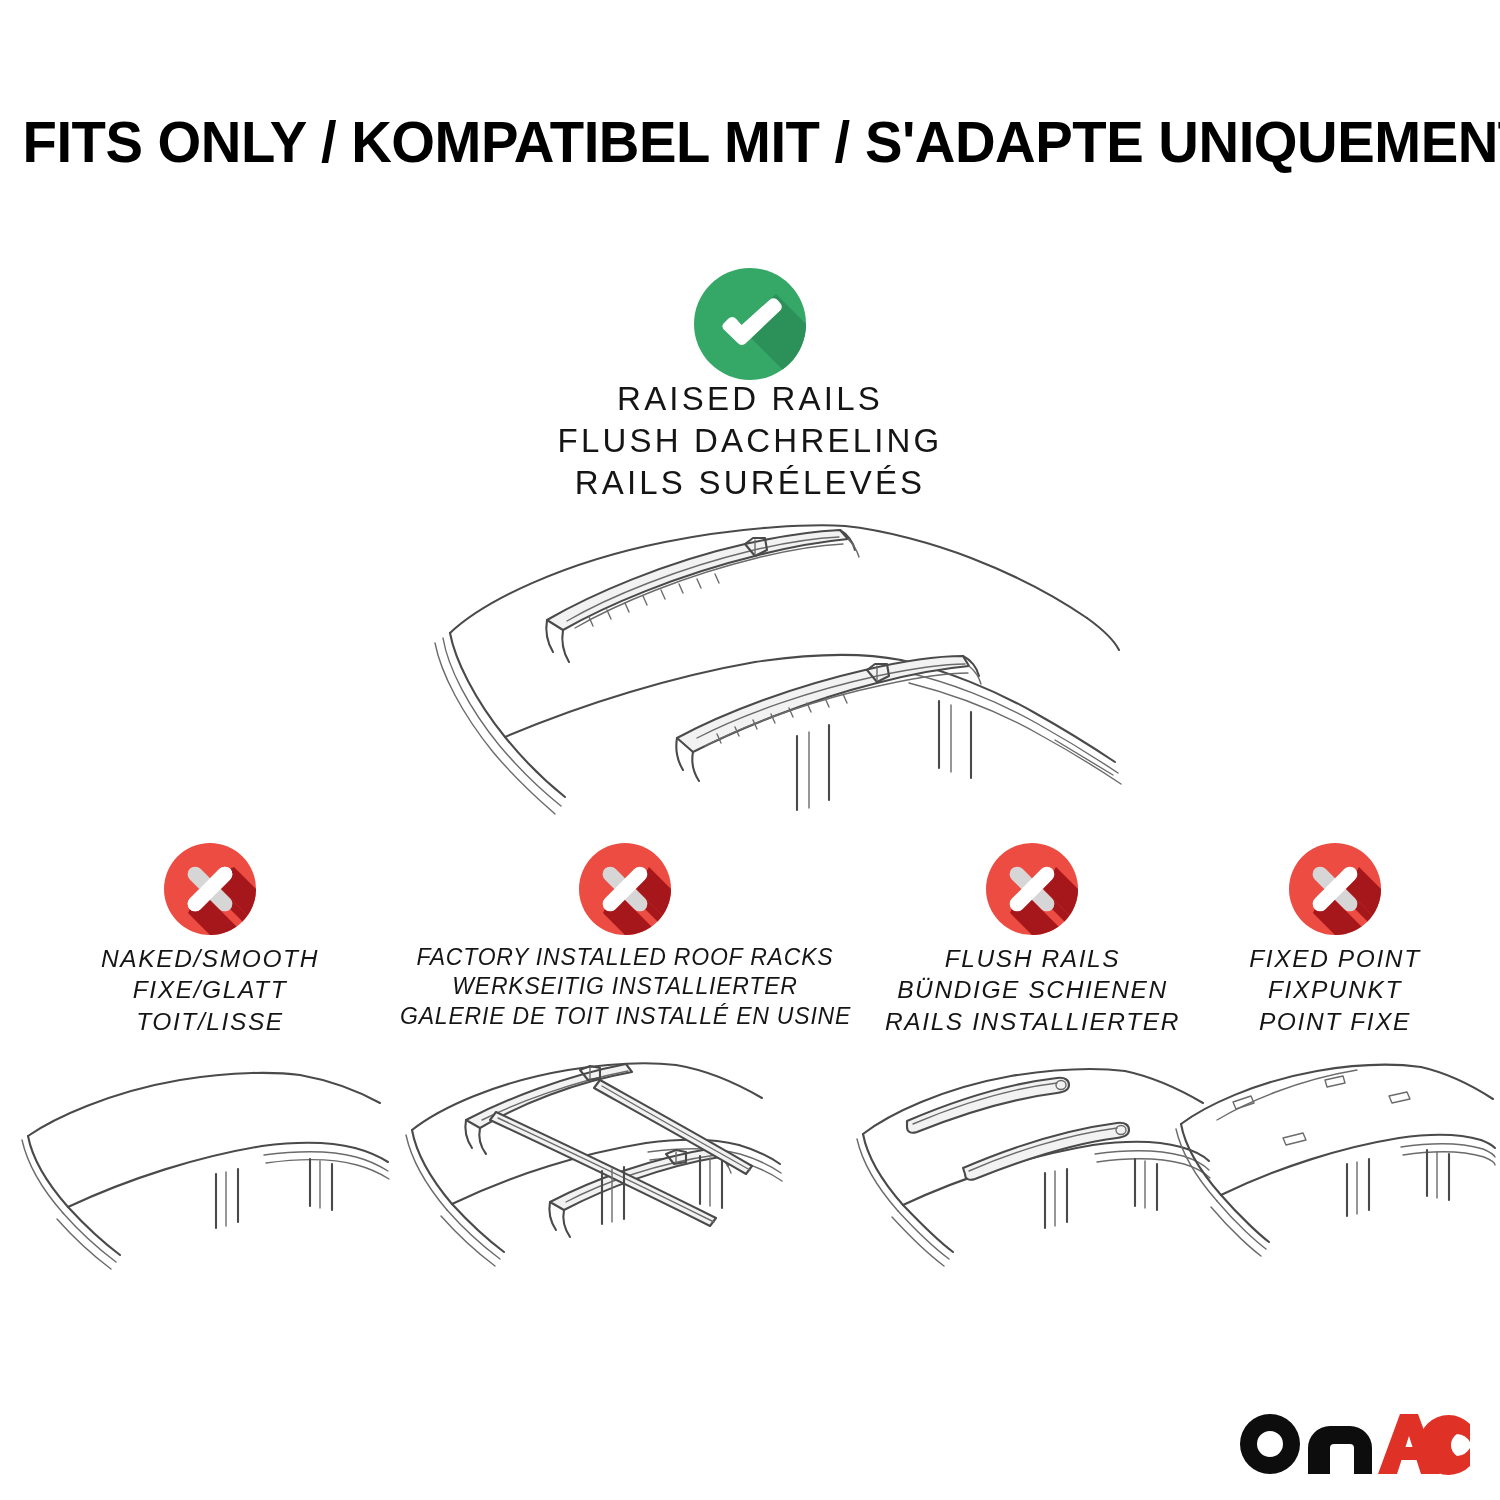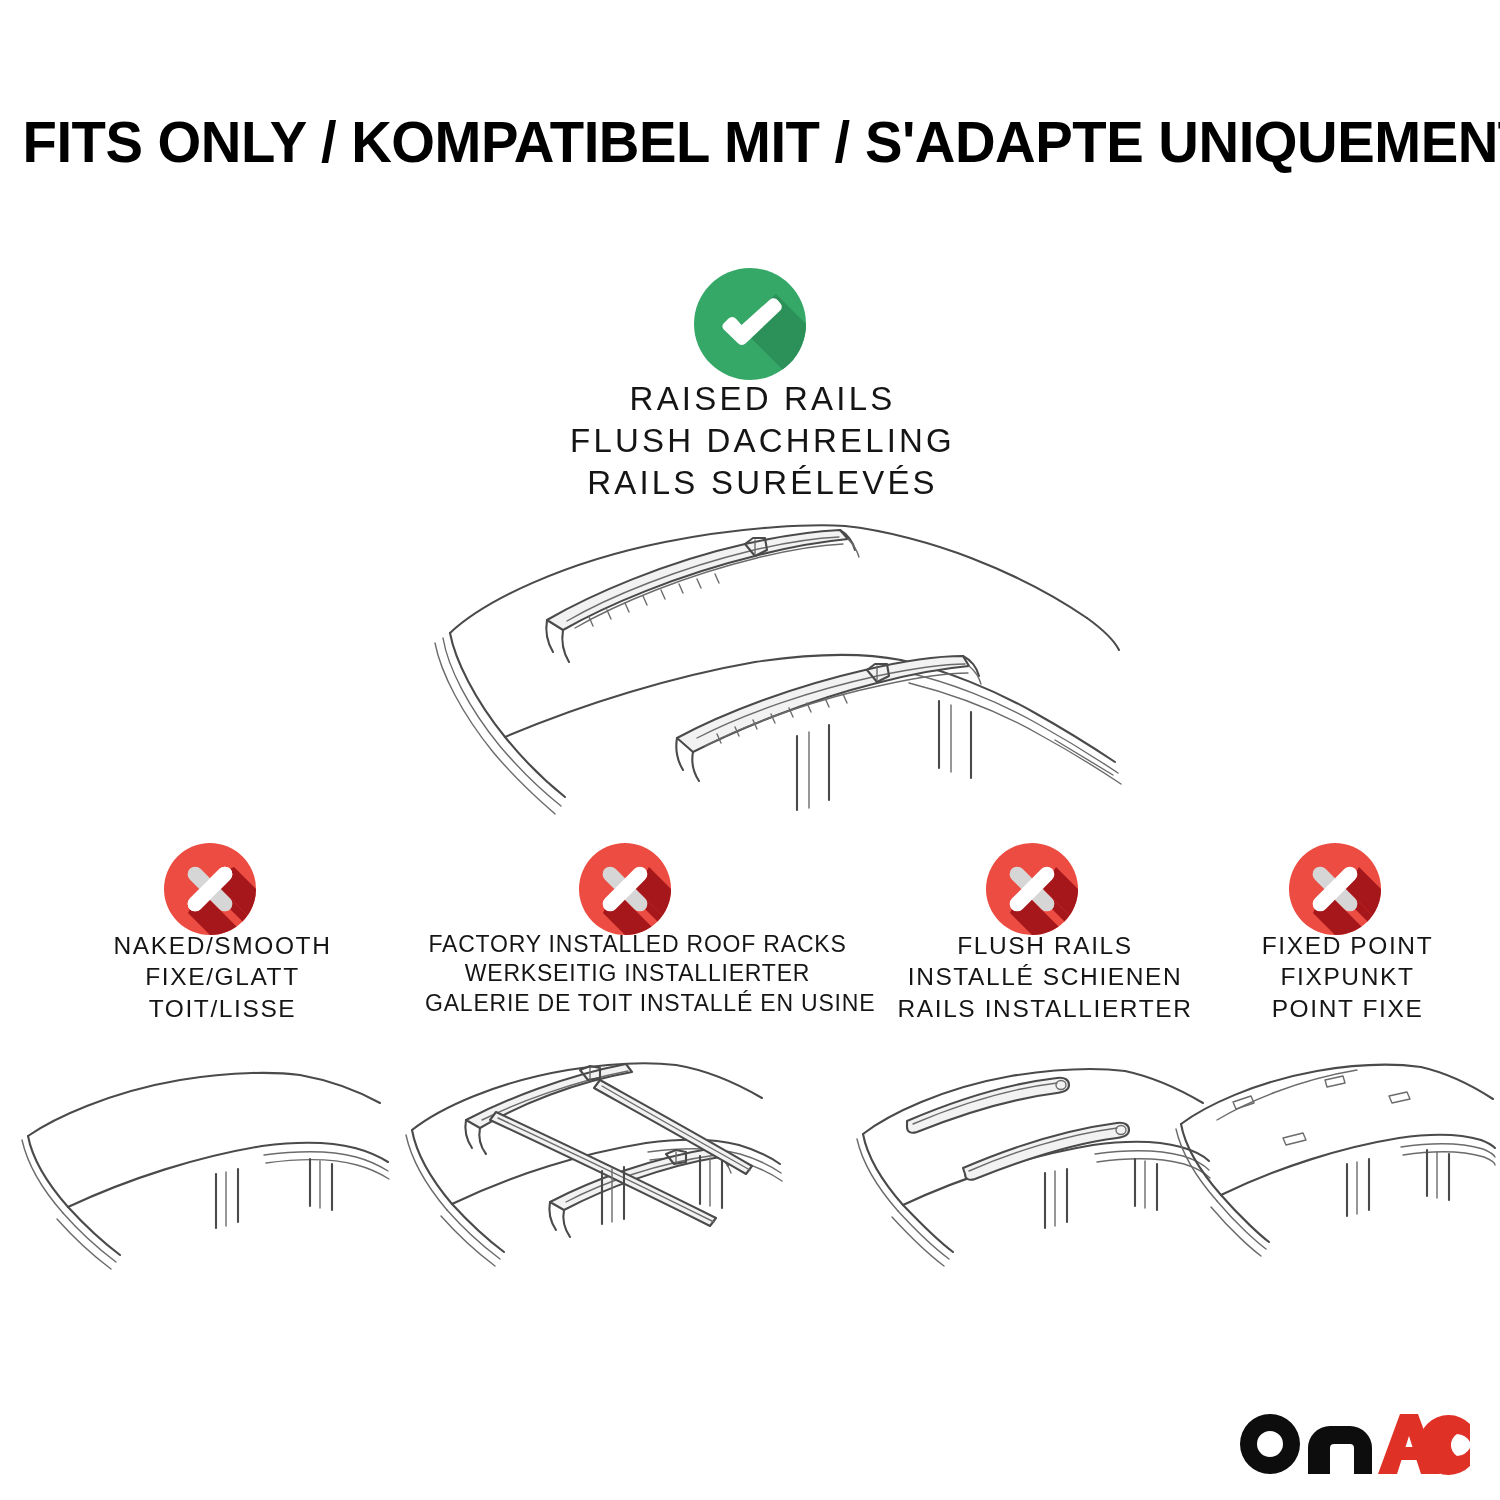--- a/index.html
+++ b/index.html
@@ -32,21 +32,21 @@
 
   
   .lbl {
     font-family:"Liberation Sans", sans-serif;
     font-weight:300;
     color:#151515;
     text-align:center;
     line-height:1.28;
     white-space:nowrap;
   }
-  .lbl div { display:block;padding-left:25px; }
+  .lbl div { display:block; }
 
   
   .primary-icon {
     position:absolute;
     left:694px; top:268px;
     width:112px; height:112px;
   }
   .primary-text {
     position:absolute;
     left:0; top:378px;
@@ -62,24 +62,25 @@
 
   
   .col { position:absolute; top:843px; }
   .col .x-icon {
     position:absolute;
     top:0;
     width:92px; height:92px;
   }
   .col .lbl {
     position:absolute;
-    top:87px;
+    top:100px;
     width:100%;
     font-size:24.5px;
     letter-spacing:1.6px;
+    font-style:italic;
   }
   .col .art {
     position:absolute;
     top:215px;
     width:100%;
     height:240px;
   }
 
   #col-0 { left:20px;   width:380px; }
   #col-0 .x-icon { left:144px; }
@@ -351,21 +352,21 @@
         </g>
         <rect x="17.5" y="38.5" width="57" height="15" rx="7.5" transform="rotate(45 46 46)" fill="#ffffff"></rect>
         <g clip-path="url(#clipRed2)" opacity="0.28">
           <rect x="17.5" y="38.5" width="57" height="15" rx="7.5" transform="rotate(45 46 46)" fill="#6b6b6b"></rect>
         </g>
         <rect x="17.5" y="38.5" width="57" height="15" rx="7.5" transform="rotate(-45 46 46)" fill="#ffffff"></rect>
       </svg>
     </div>
     <div class="lbl">
       <div>FLUSH RAILS</div>
-      <div>INSTALLÉ SCHIENEN</div>
+      <div>BÜNDIGE SCHIENEN</div>
       <div>RAILS INSTALLIERTER</div>
     </div>
     <div class="art">
       <svg viewBox="0 0 355 240" width="355" height="240" aria-hidden="true">
         <path class="stroke" d="M8 76 C34 56 88 30 156 18 C206 10 246 10 270 13"></path>
         <path class="stroke" d="M270 13 C298 19 326 32 348 45"></path>
         <path class="stroke" d="M8 76 C12 97 26 122 48 147"></path>
         <path class="stroke-thin" d="M2 81 C7 103 21 128 43 153"></path>
         <path class="stroke" d="M48 147 C70 170 90 188 98 194"></path>
         <path class="stroke-thin" d="M43 153 C65 177 86 195 94 201"></path>

